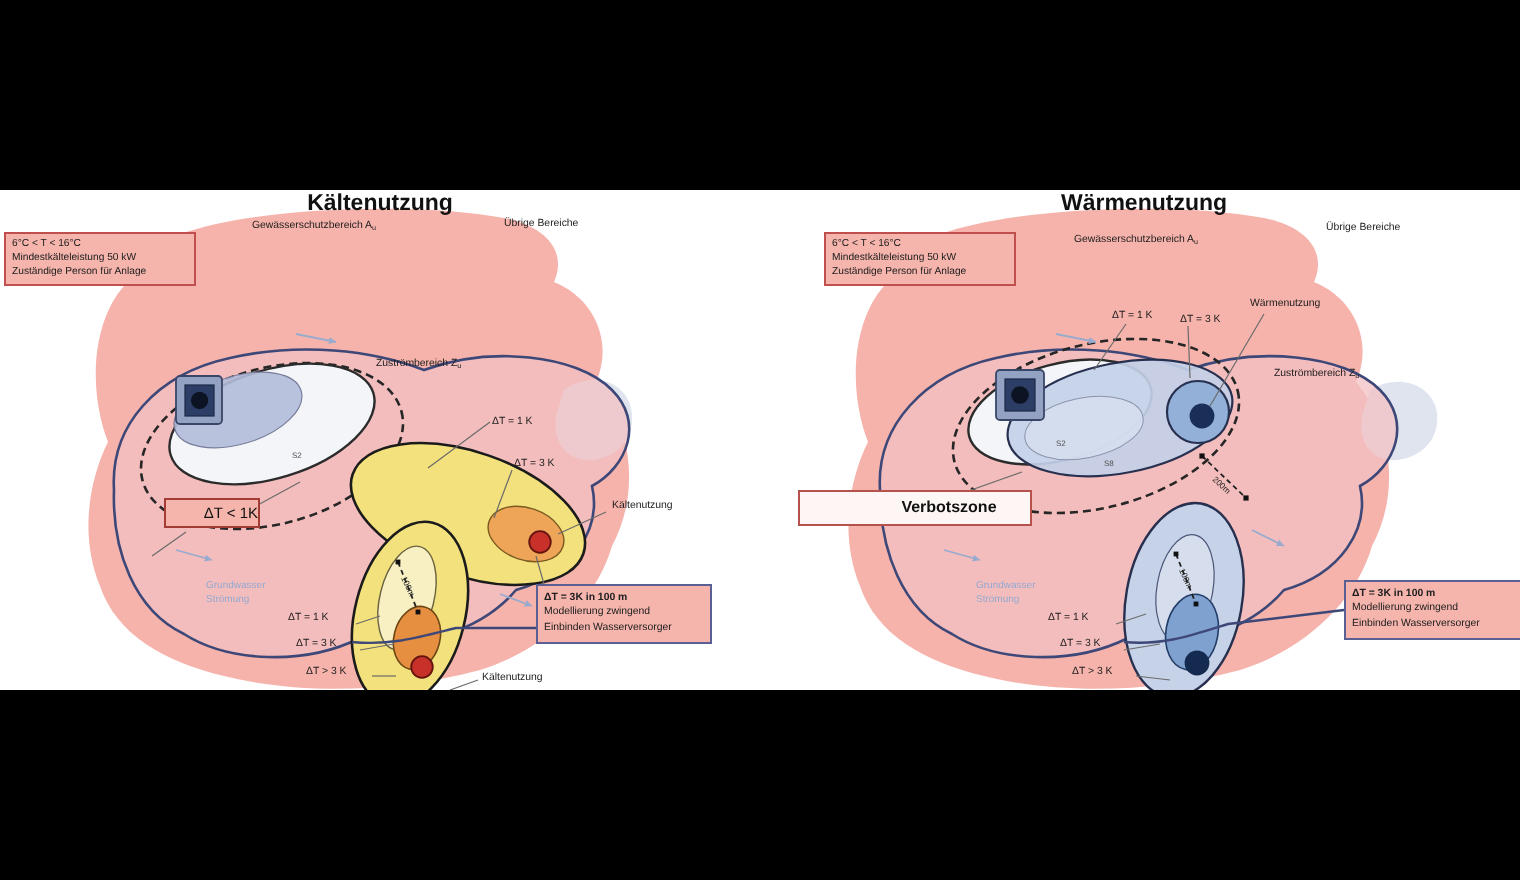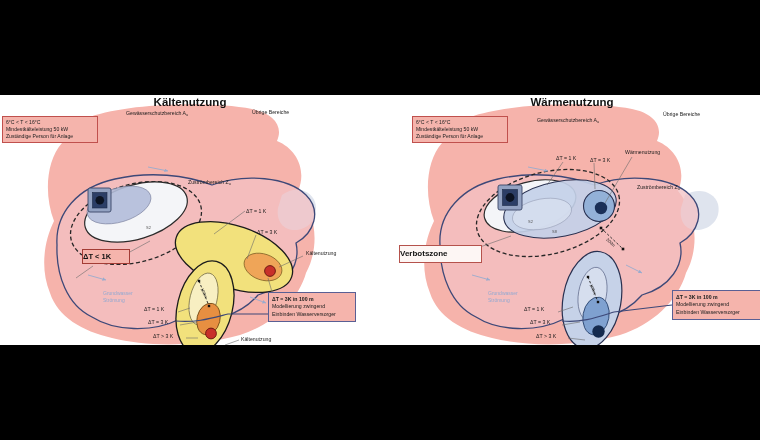--- a/index.html
+++ b/index.html
@@ -11,23 +11,23 @@
   .ptitle{position:absolute;top:1px;width:160px;text-align:center;font-weight:bold;
           font-size:11.5px;color:#111;}
   .lbl{position:absolute;font-size:5.2px;color:#1c1c1c;white-space:nowrap;line-height:1.2;}
   .subsc{font-size:3.6px;vertical-align:-1px;}
   .rulebox{position:absolute;width:88px;border:1.6px solid #c0504d;background:#f5b4ac;
            padding:2px 3px;font-size:5.1px;line-height:1.4;color:#202020;}
   .infobox{position:absolute;border:1.4px solid #5a5f94;background:#f5b4ac;
            padding:2.5px 3px;font-size:5.2px;line-height:1.45;color:#202020;}
   .infobox .b{font-weight:bold;}
   .dtbox{position:absolute;border:1.4px solid #a33c35;background:#f5b4ac;color:#111;
-         font-weight:bold;font-size:7.5px;text-align:left;}
+         font-weight:normal;font-size:7.5px;text-align:right;}
   .verbox{position:absolute;border:1.5px solid #b5524c;background:#fdf6f4;color:#111;
-          font-weight:600;font-size:8px;text-align:left;}
+          font-weight:600;font-size:8px;text-align:center;padding-left:34px;}
   .flowtxt{position:absolute;font-size:5px;color:#93a9d1;line-height:1.3;}
   svg text{font-family:"Liberation Sans",sans-serif;}
 </style>
 </head>
 <body>
 
 <div id="screen">
 <div id="stage">
 
   <div class="panel" style="left:0;">

